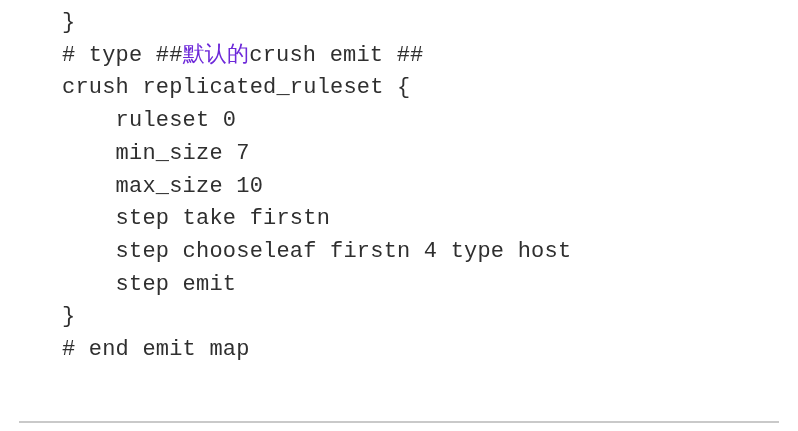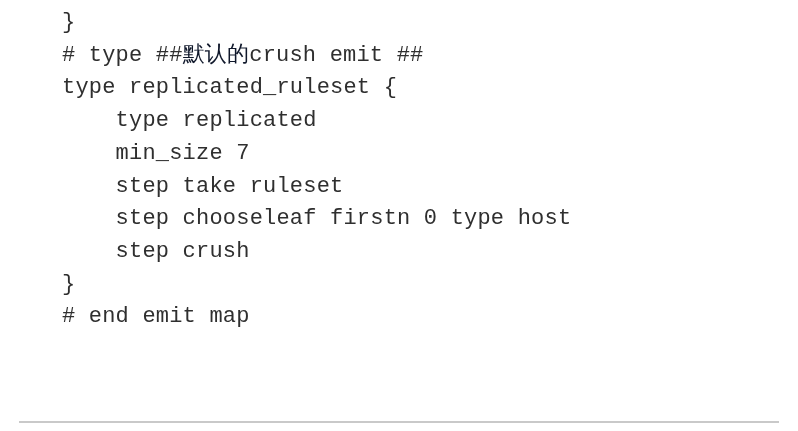--- a/index.html
+++ b/index.html
@@ -24,40 +24,41 @@
   }
   .code-line {
     white-space: pre;
     font-size: 22px;
     line-height: 32.7px;
     letter-spacing: 0.2px;
     color: #2f2f2f;
     font-weight: 400;
   }
   .code-line .hl {
-    color: #0f172a;
+    color: #6d28d9;
   }
   .divider {
     position: absolute;
     left: 19px;
     top: 421px;
     width: 760px;
     height: 2px;
     background: #c9c9c9;
   }
 </style>
 </head>
 <body>
 
 <div class="code-block">
   <div class="code-line">}</div>
   <div class="code-line"><span># type ##</span><span class="hl">默认的</span><span>crush emit ##</span></div>
-  <div class="code-line">type replicated_ruleset {</div>
-  <div class="code-line">    type replicated</div>
+  <div class="code-line">crush replicated_ruleset {</div>
+  <div class="code-line">    ruleset 0</div>
   <div class="code-line">    min_size 7</div>
-  <div class="code-line">    step take ruleset</div>
-  <div class="code-line">    step chooseleaf firstn 0 type host</div>
-  <div class="code-line">    step crush</div>
+  <div class="code-line">    max_size 10</div>
+  <div class="code-line">    step take firstn</div>
+  <div class="code-line">    step chooseleaf firstn 4 type host</div>
+  <div class="code-line">    step emit</div>
   <div class="code-line">}</div>
   <div class="code-line"># end emit map</div>
 </div>
 
 <div class="divider"></div>
 
 </body></html>

